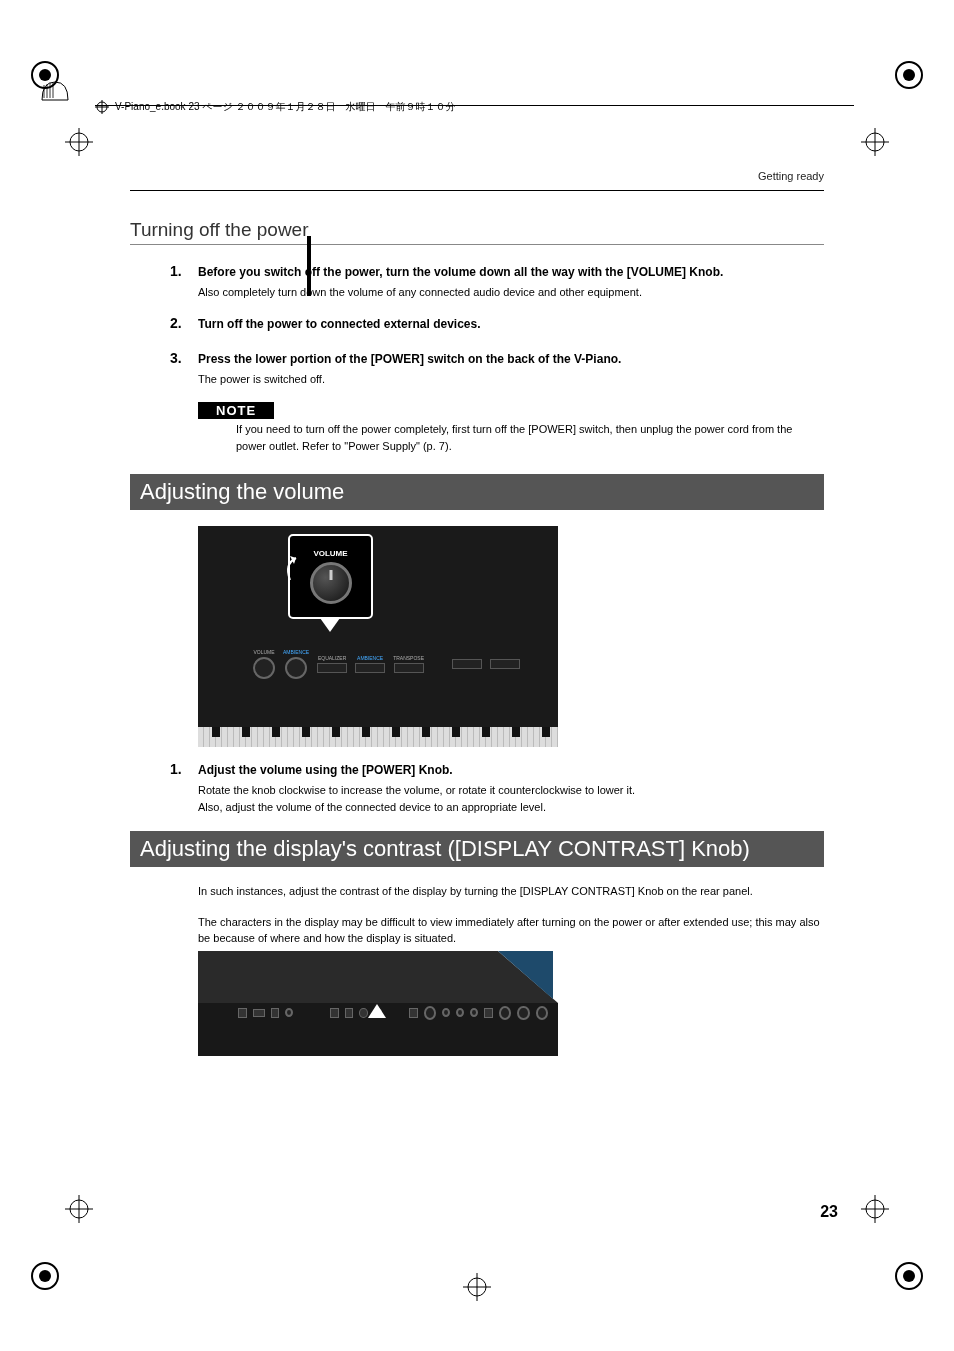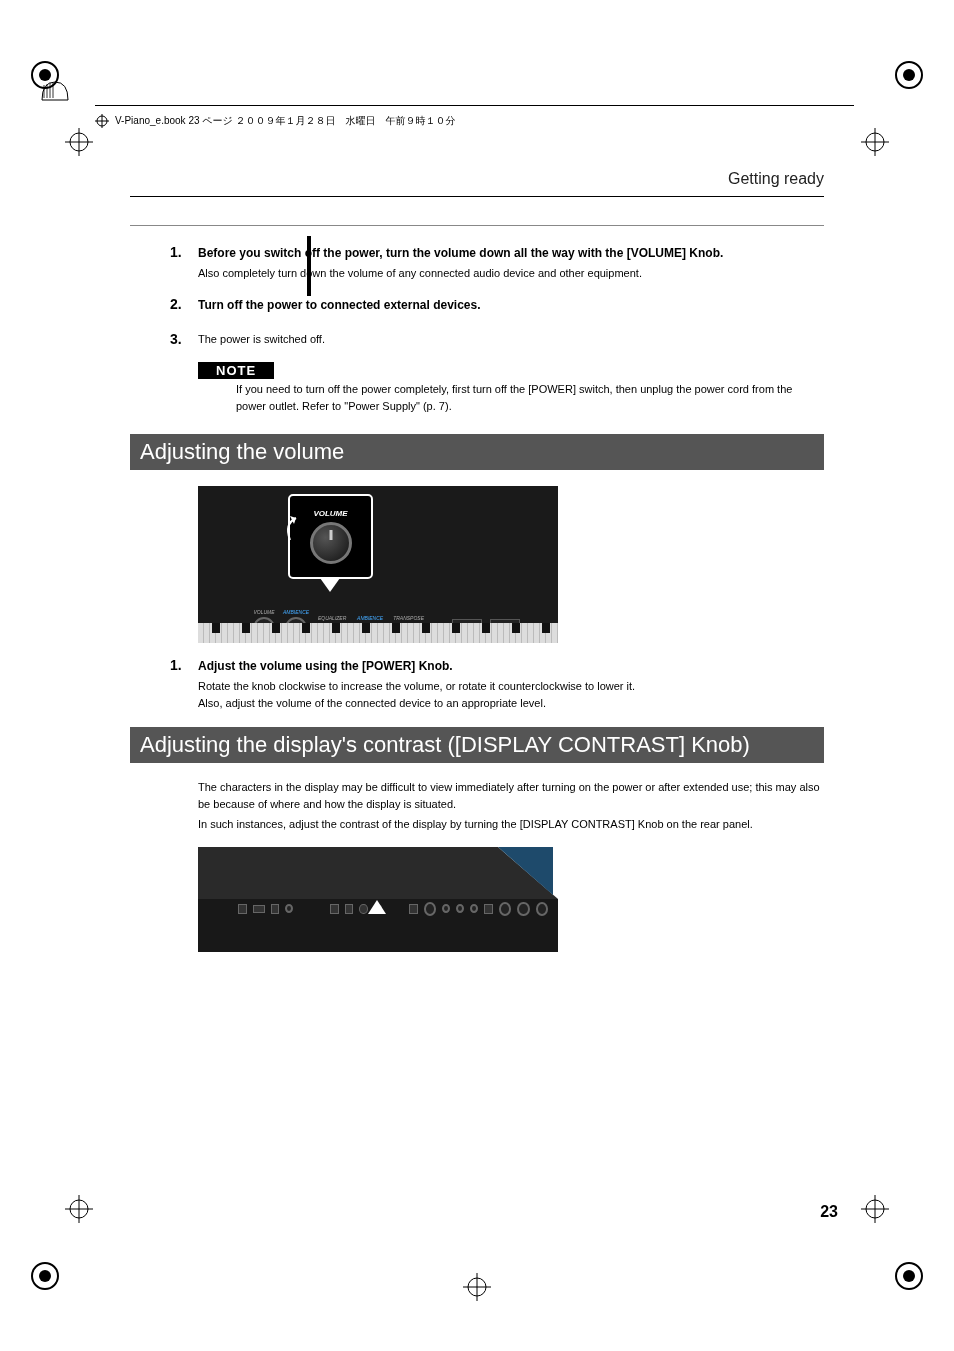--- a/index.html
+++ b/index.html
@@ -29,21 +29,21 @@
   .book-spine {
     position: absolute;
     left: 40px;
     top: 78px;
     width: 30px;
     height: 25px;
   }
   .header-line {
     position: absolute;
     left: 95px;
-    top: 114px;
+    top: 100px;
     font-size: 10px;
     color: #000;
     display: flex;
     align-items: center;
     gap: 6px;
   }
   .header-rule {
     position: absolute;
     left: 95px;
     right: 100px;
@@ -51,21 +51,21 @@
     border-top: 1px solid #000;
   }
   .page {
     position: absolute;
     left: 130px;
     right: 130px;
     top: 170px;
   }
   .running-head {
     text-align: right;
-    font-size: 16px;
+    font-size: 11px;
     color: #222;
     margin-bottom: 8px;
   }
   .hr-thick {
     border: none;
     border-top: 1.5px solid #000;
     margin-bottom: 28px;
   }
   .h2 {
     font-size: 19px;
@@ -132,23 +132,22 @@
   .page-number {
     position: absolute;
     right: 116px;
     bottom: 130px;
     font-weight: bold;
     font-size: 16px;
   }
   .figure-panel {
     background: #1a1a1a;
     width: 360px;
-    height: 157px;
+    height: 221px;
     position: relative;
-    font-style: italic;
   }
   .figure-callout {
     position: absolute;
     left: 90px;
     top: 8px;
     width: 85px;
     height: 85px;
     border: 2px solid #fff;
     border-radius: 5px;
     background: #000;
@@ -361,40 +360,42 @@
       <line x1="7" y1="0" x2="7" y2="14" stroke="#000"></line>
     </svg>
   <span>V-Piano_e.book 23 ページ ２００９年１月２８日　水曜日　午前９時１０分</span>
 </div>
 
 <div class="page">
   <div class="running-head">Getting ready</div>
   <hr class="hr-thick">
 
   <div>
+    <div class="h2">Turning off the power</div>
     <div class="h2-rule"></div>
 
     <div class="step">
       <div class="step-num">1.</div>
       <div class="step-body">
         <div class="step-title">Before you switch off the power, turn the volume down all the way with the [VOLUME] Knob.</div>
         <div>Also completely turn down the volume of any connected audio device and other equipment.</div>
       </div>
     </div>
 
     <div class="step">
       <div class="step-num">2.</div>
       <div class="step-body">
         <div class="step-title">Turn off the power to connected external devices.</div>
       </div>
     </div>
 
     <div class="step">
       <div class="step-num">3.</div>
       <div class="step-body">
+        <div class="step-title">Press the lower portion of the [POWER] switch on the back of the V-Piano.</div>
         <div>The power is switched off.</div>
       </div>
     </div>
 
     <div class="note-block">
       <span class="note-tag">NOTE</span>
       <div class="note-text">If you need to turn off the power completely, first turn off the [POWER] switch, then unplug the power cord from the power outlet. Refer to  "Power Supply" (p. 7).</div>
     </div>
   </div>
 
@@ -446,22 +447,22 @@
       <div class="step-body">
         <div class="step-title">Adjust the volume using the [POWER] Knob.</div>
         <div>Rotate the knob clockwise to increase the volume, or rotate it counterclockwise to lower it.</div>
         <div>Also, adjust the volume of the connected device to an appropriate level.</div>
       </div>
     </div>
   </div>
 
   <div style="margin-top:16px">
     <div class="h1bar">Adjusting the display's contrast ([DISPLAY CONTRAST] Knob)</div>
+    <div class="body-text" style="margin-bottom:14px">In such instances, adjust the contrast of the display by turning the [DISPLAY CONTRAST] Knob on the rear panel.</div>
     <div class="body-text">The characters in the display may be difficult to view immediately after turning on the power or after extended use; this may also be because of where and how the display is situated.</div>
-    <div class="body-text" style="margin-bottom:14px">In such instances, adjust the contrast of the display by turning the [DISPLAY CONTRAST] Knob on the rear panel.</div>
 
     <div class="figure">
       <div class="rear-panel">
         <svg style="position:absolute; right:0; top:0" width="60" height="52">
           <path d="M60 0 L0 0 L60 52 Z" fill="#fff"></path>
           <path d="M55 0 L0 0 L55 48 Z" fill="#1e4a6b"></path>
         </svg>
         <div class="rear-icons">
           <div class="sq"></div>
           <div style="width:14px;height:8px;background:#333;border:1px solid #666"></div>

